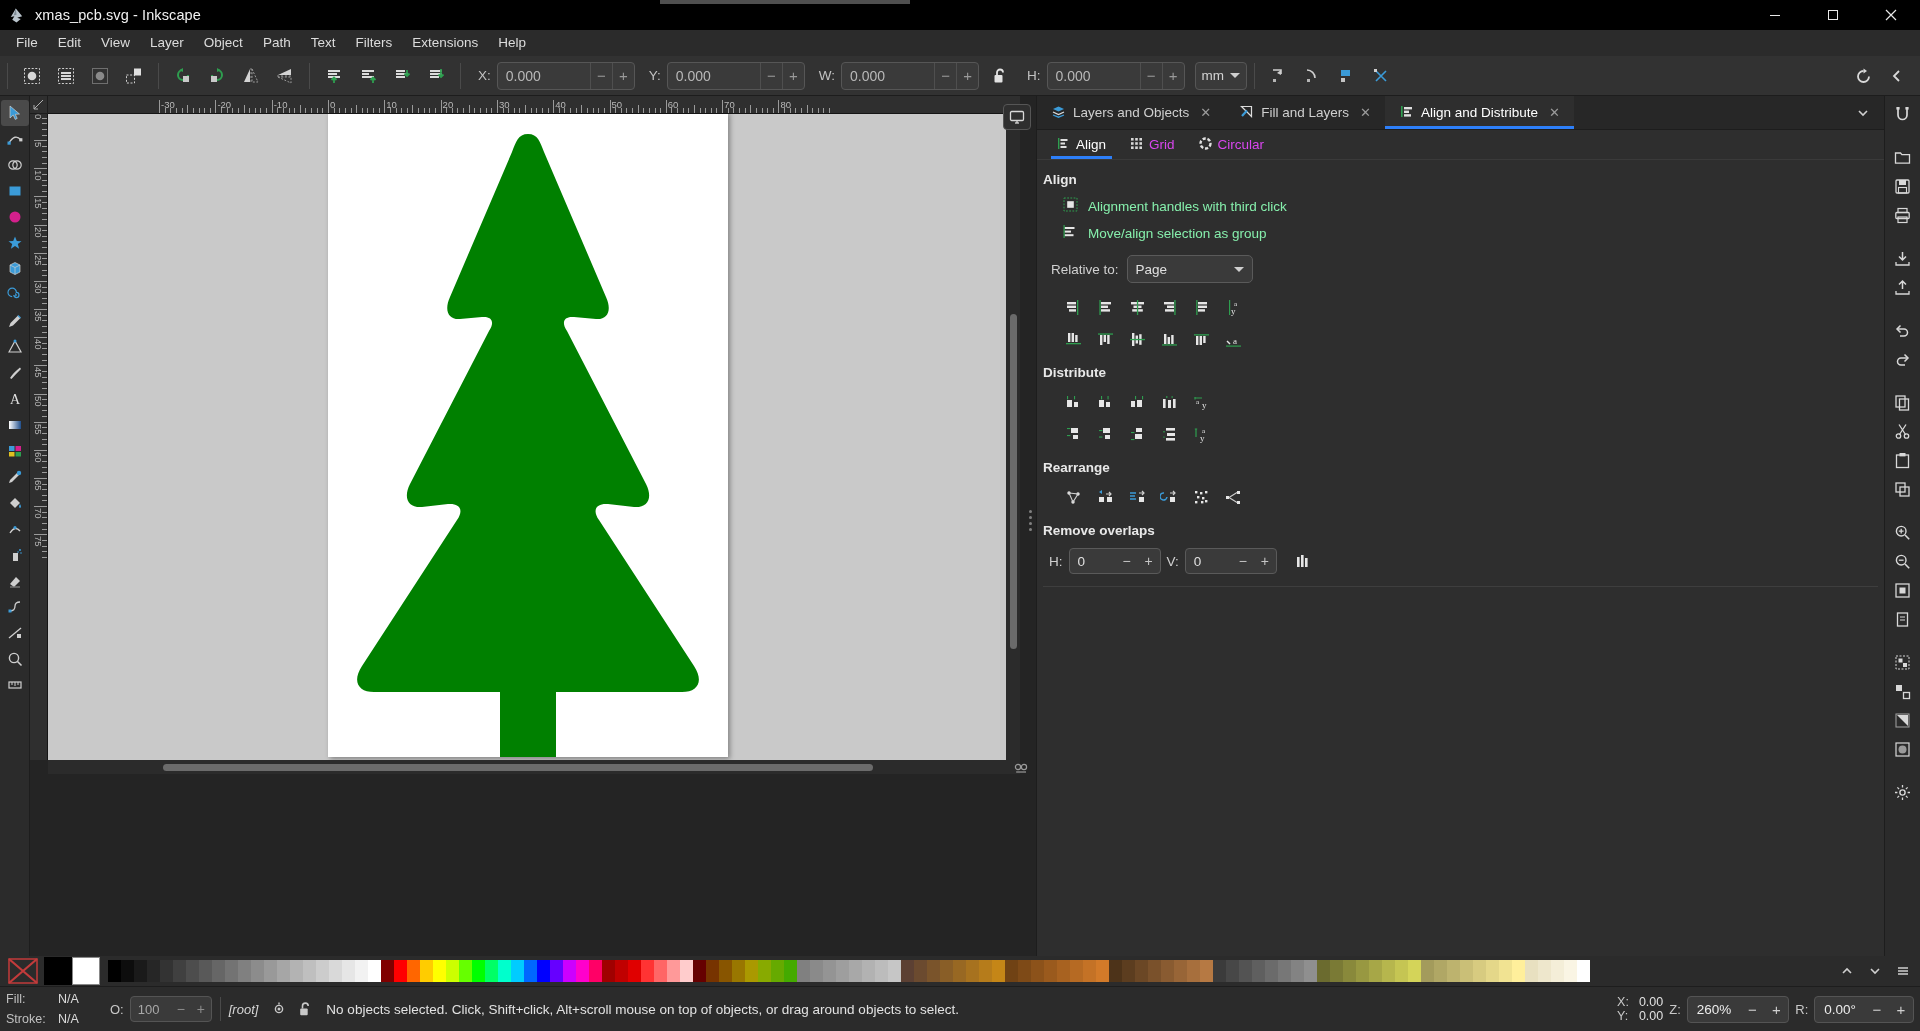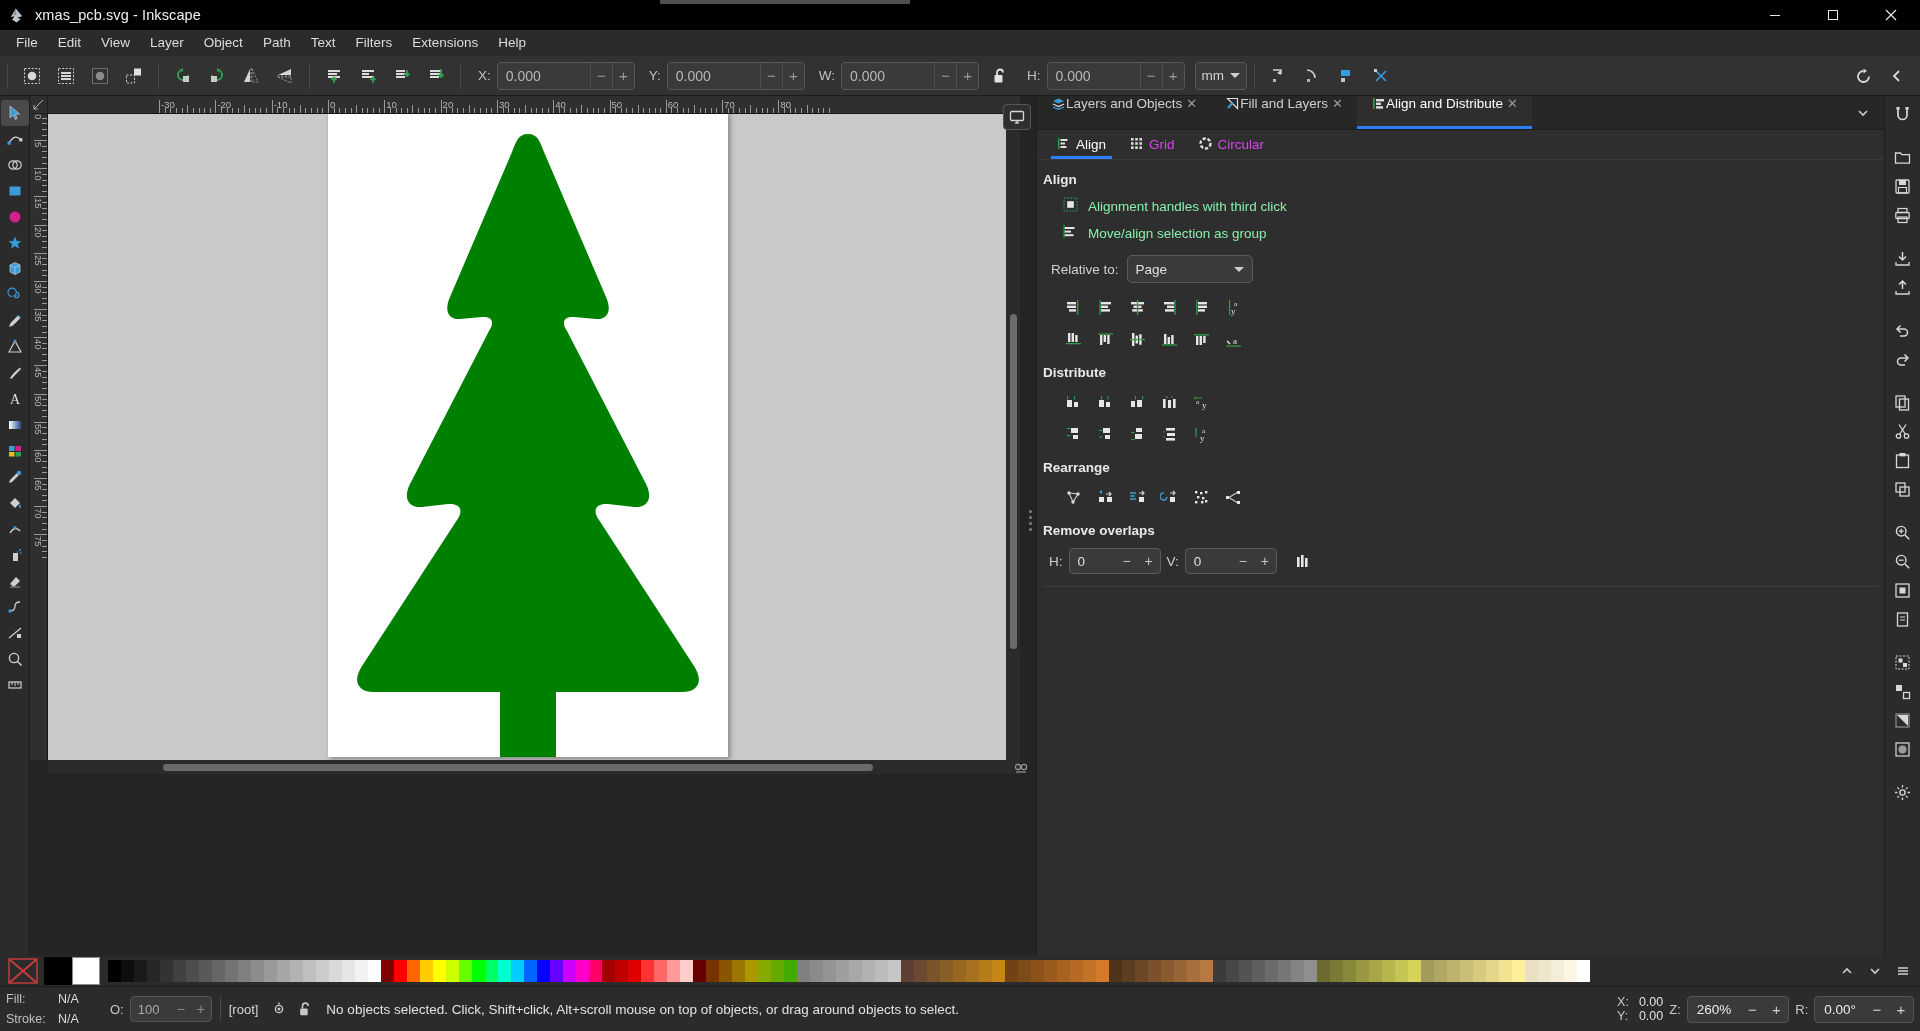--- a/index.html
+++ b/index.html
@@ -151,21 +151,21 @@
   
   .dock {
     position: absolute; top: 96px; left: 1036px; width: 848px; bottom: 75px;
     background: #2e2e2e; border-left: 1px solid #1d1d1d;
   }
   .dock-tabs {
     height: 34px; background: #272727; display: flex; align-items: stretch;
     border-bottom: 1px solid #1d1d1d;
   }
   .dtab {
-    display: flex; align-items: flex-start; padding: 0 14px;
+    display: flex; align-items: center; gap: 7px; padding: 0 14px;
     font-size: 13.5px; color: #cfcfcf; position: relative;
   }
   .dtab .x { color: #9b9b9b; font-size: 13px; margin-left: 4px; }
   .dtab.active { background: #2e2e2e; color: #ffffff; }
   .dtab.active::after {
     content: ''; position: absolute; left: 0; right: 0; bottom: 0; height: 3px; background: #2d7ff9;
   }
   .dtab-more {
     width: 42px; display: flex; align-items: center; justify-content: center; margin-left: auto;
   }
@@ -264,21 +264,21 @@
   .fs-val { color: #dadada; }
   .op-block { display: flex; align-items: center; gap: 6px; margin-left: 10px; }
   .op-lbl { font-size: 13px; color: #c8c8c8; }
   .op-field {
     display: flex; align-items: center; height: 26px; width: 82px;
     background: #3a3a3a; border: 1px solid #545454; border-radius: 4px;
   }
   .op-field .ov { width: 40px; padding: 0 7px; font-size: 13px; color: #a8a8a8; }
   .op-field .os { width: 20px; text-align: center; color: #8d8d8d; font-size: 14px; }
   .sb-sep { width: 1px; height: 24px; background: #4a4a4a; margin: 0 8px; }
-  .layer-name { font-size: 13px; color: #d8d8d8; }
+  .layer-name { font-size: 13px; color: #d8d8d8; font-style: italic; }
   .sb-icon { width: 26px; height: 24px; display: flex; align-items: center; justify-content: center; }
   .status-msg { font-size: 13.5px; color: #e2e2e2; margin-left: 8px; }
   .sb-right { position: absolute; right: 6px; display: flex; align-items: center; gap: 6px; }
   .xy-block { display: grid; grid-template-columns: auto auto; gap: 0 10px; }
   .xy-k { font-size: 12.5px; color: #c8c8c8; text-align: left; }
   .xy-v { font-size: 12.5px; color: #e0e0e0; text-align: right; }
   .zf {
     display: flex; align-items: center; height: 27px;
     background: #3a3a3a; border: 1px solid #545454; border-radius: 4px;
   }

